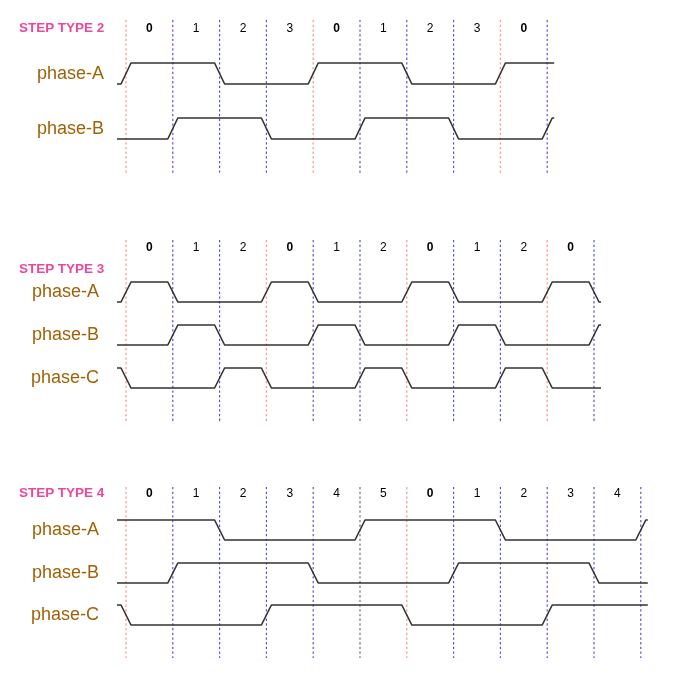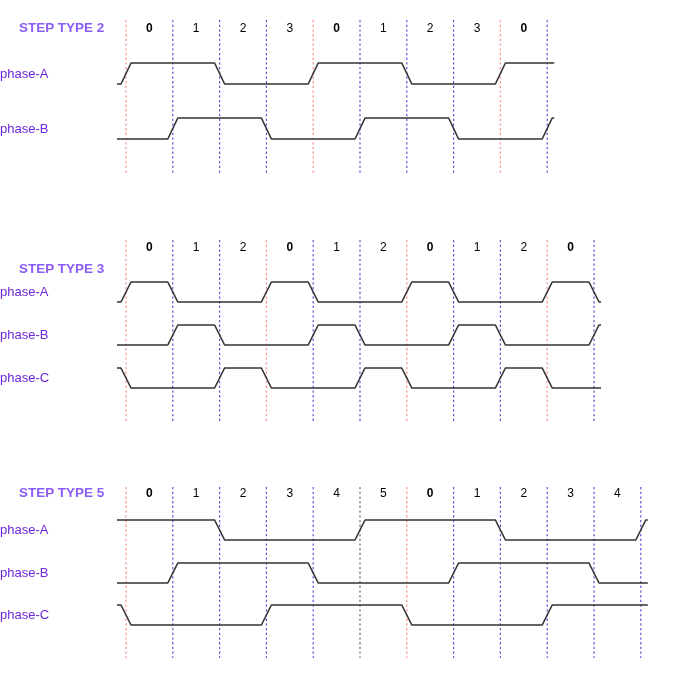--- a/index.html
+++ b/index.html
@@ -10,37 +10,38 @@
     background: #ffffff;
     overflow: hidden;
     font-family: "Liberation Sans", sans-serif;
   }
   #diagram-svg { position: absolute; left: 0; top: 0; }
   #text-layer { position: absolute; left: 0; top: 0; width: 674px; height: 675px; }
   .section-title {
     position: absolute;
     font-size: 13.5px;
     font-weight: bold;
-    color: #8b5cf6;
+    color: #ec4899;
     line-height: 15px;
     white-space: nowrap;
   }
   .step-number {
     position: absolute;
     width: 26px;
     text-align: center;
     font-size: 12px;
     color: #000;
     line-height: 14px;
   }
   .step-number.zero { font-weight: bold; }
   .phase-label {
     position: absolute;
-    font-size: 13px;
-    color: #6d28d9;
+    text-align: right;
+    font-size: 18px;
+    color: #a16207;
     line-height: 15px;
     white-space: nowrap;
   }
 </style>
 </head>
 <body>
 
 <div class="canvas">
   <svg id="diagram-svg" width="674" height="675" viewBox="0 0 674 675">
       <line x1="126.0" x2="126.0" y1="20" y2="173" stroke="#ff9999" stroke-width="1.3" stroke-dasharray="2.3 2.4"></line>
@@ -105,21 +106,21 @@
       <div class="step-number zero" style="left: 276.8px; top: 240px;">0</div>
       <div class="step-number" style="left: 323.6px; top: 240px;">1</div>
       <div class="step-number" style="left: 370.4px; top: 240px;">2</div>
       <div class="step-number zero" style="left: 417.2px; top: 240px;">0</div>
       <div class="step-number" style="left: 464px; top: 240px;">1</div>
       <div class="step-number" style="left: 510.8px; top: 240px;">2</div>
       <div class="step-number zero" style="left: 557.6px; top: 240px;">0</div>
       <div class="phase-label" style="left: 0px; width: 99px; top: 284px;">phase-A</div>
       <div class="phase-label" style="left: 0px; width: 99px; top: 327px;">phase-B</div>
       <div class="phase-label" style="left: 0px; width: 99px; top: 370px;">phase-C</div>
-      <div class="section-title" style="left: 19px; top: 485px;">STEP TYPE 5</div>
+      <div class="section-title" style="left: 19px; top: 485px;">STEP TYPE 4</div>
       <div class="step-number zero" style="left: 136.4px; top: 486px;">0</div>
       <div class="step-number" style="left: 183.2px; top: 486px;">1</div>
       <div class="step-number" style="left: 230px; top: 486px;">2</div>
       <div class="step-number" style="left: 276.8px; top: 486px;">3</div>
       <div class="step-number" style="left: 323.6px; top: 486px;">4</div>
       <div class="step-number" style="left: 370.4px; top: 486px;">5</div>
       <div class="step-number zero" style="left: 417.2px; top: 486px;">0</div>
       <div class="step-number" style="left: 464px; top: 486px;">1</div>
       <div class="step-number" style="left: 510.8px; top: 486px;">2</div>
       <div class="step-number" style="left: 557.6px; top: 486px;">3</div>

